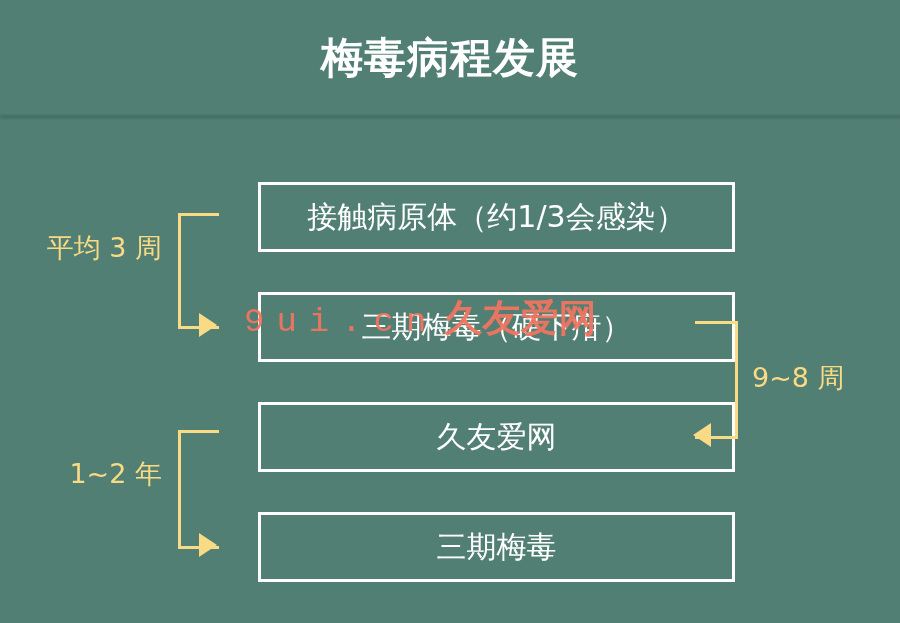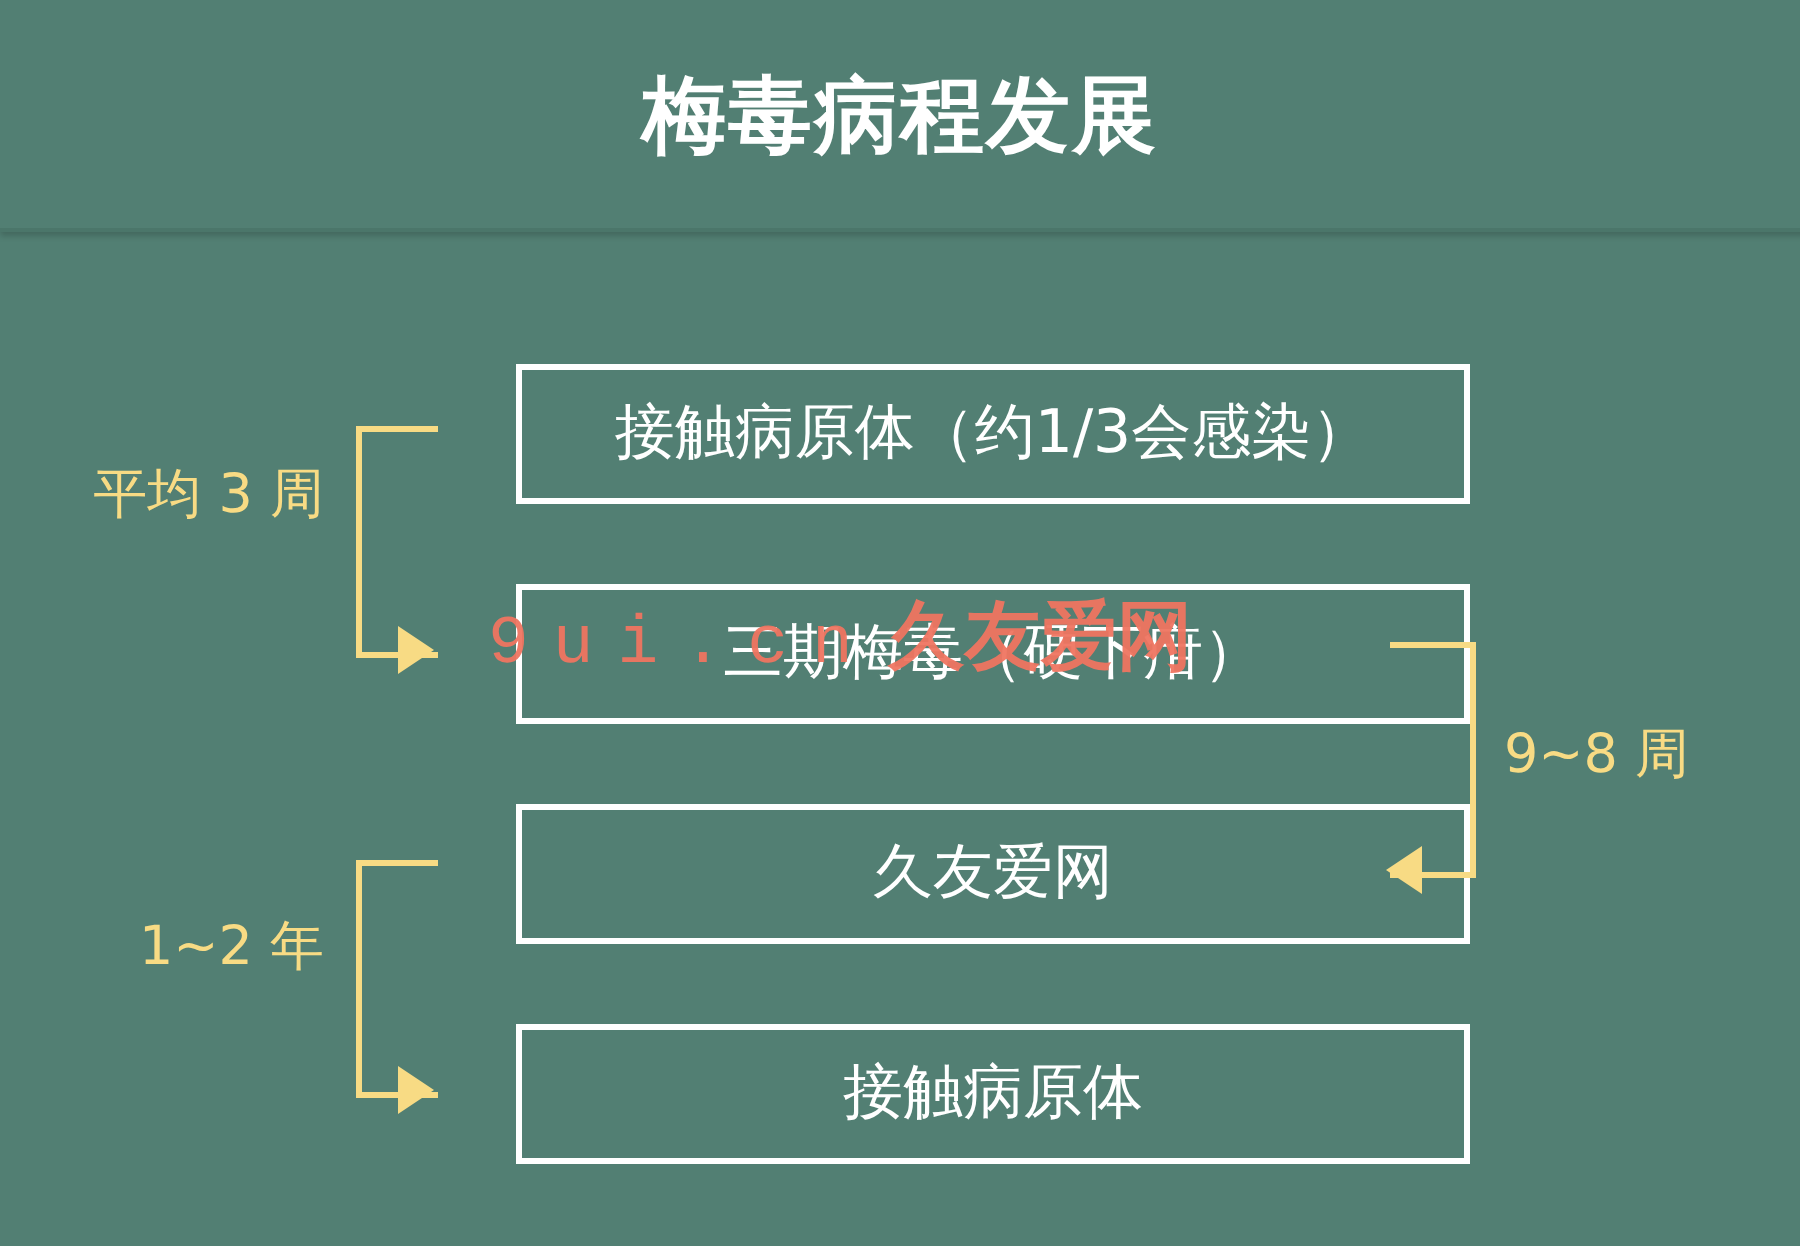--- a/index.html
+++ b/index.html
@@ -52,21 +52,21 @@
 <div class="stage-box" style="top:182px;">
   <span>接触病原体（约1/3会感染）</span>
 </div>
 <div class="stage-box" style="top:292px;">
   <span>三期梅毒（硬下疳）</span>
 </div>
 <div class="stage-box" style="top:402px;">
   <span>久友爱网</span>
 </div>
 <div class="stage-box" style="top:512px;">
-  <span>接触病原体</span>
+  <span>三期梅毒</span>
 </div>
 
 <div class="connector conn-left" style="left:178px; top:213px; width:38px; height:110px;"></div>
 <div class="arrow" style="left:199px; top:313px; border-top:12px solid transparent; border-bottom:12px solid transparent; border-left:18px solid #f8db84;"></div>
 <div class="label" style="left:36px; top:228px; width:126px;">
   <div>平均 3 周</div>
 </div>
 
 <div class="connector conn-right" style="left:695px; top:321px; width:40px; height:112px;"></div>
 <div class="arrow" style="left:693px; top:423px; border-top:12px solid transparent; border-bottom:12px solid transparent; border-right:18px solid #f8db84;"></div>

